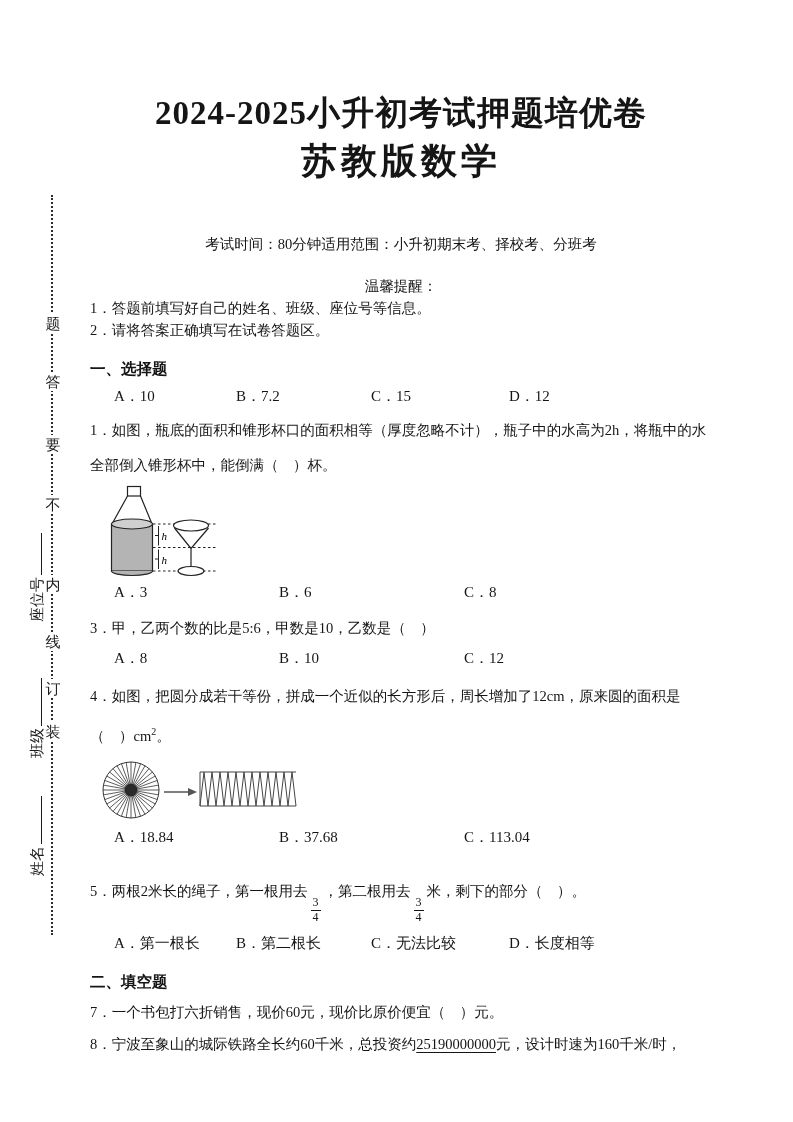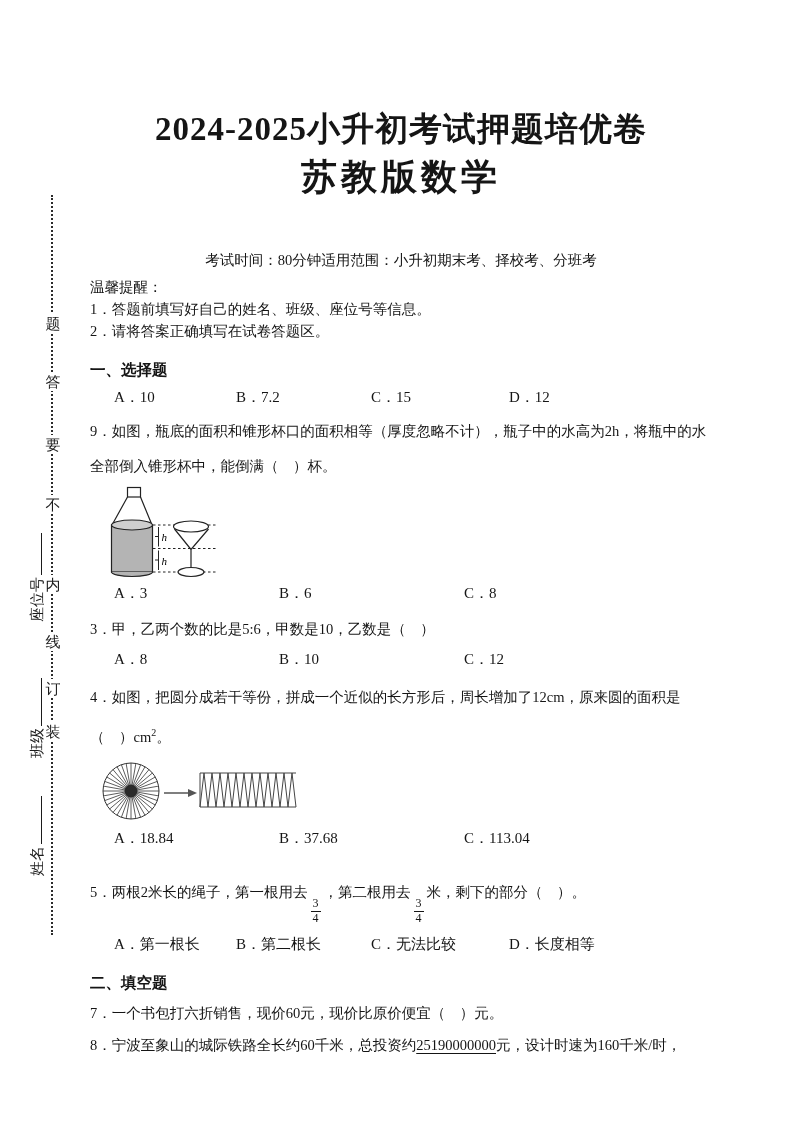--- a/index.html
+++ b/index.html
@@ -11,28 +11,28 @@
   .bchar{position:absolute;left:44px;width:18px;text-align:center;font-size:15px;
          background:#fff;padding:2px 0;line-height:1;color:#1b1b1b;
          font-family:"Liberation Sans",sans-serif;}
   .side-label{position:absolute;left:28px;transform:rotate(-90deg);
               transform-origin:left top;white-space:nowrap;font-size:15px;
               font-family:"Liberation Sans",sans-serif;color:#1b1b1b;}
   .wline{display:inline-block;border-bottom:1.5px solid #1b1b1b;height:12px;
          vertical-align:baseline;margin-left:2px;}
   .w48{width:48px}.w42{width:42px}
   
-  .content{position:absolute;left:90px;top:16px;width:622px;}
+  .content{position:absolute;left:90px;top:0;width:622px;}
   .title1{margin-top:92px;font-size:33px;line-height:42px;font-weight:bold;
           text-align:center;letter-spacing:1px;}
   .title2{margin-top:4px;font-size:36px;line-height:46px;font-weight:bold;
           text-align:center;letter-spacing:4px;}
   .info{display:flex;justify-content:center;font-size:14.5px;
         margin-top:50px;line-height:20px;}
-  .notice-title{font-size:14.5px;line-height:22px;margin-top:6px;}
+  .notice-title{font-size:14.5px;line-height:22px;margin-top:21px;text-align:center;}
   .notice{font-size:14.5px;line-height:22px;}
   .sec-title{font-size:15.5px;font-weight:bold;margin-top:16px;line-height:24px;
              font-family:"Liberation Sans",sans-serif;}
   .q{font-size:14.5px;line-height:30px;margin-top:4px;}
   .q.wrap2{line-height:35px;margin-top:6px;}
   .opts{display:flex;padding-left:24px;font-size:15px;line-height:22px;
         margin-top:4px;margin-bottom:2px;}
   .opts.c4 .opt:nth-child(1){width:122px}
   .opts.c4 .opt:nth-child(2){width:135px}
   .opts.c4 .opt:nth-child(3){width:138px}
@@ -88,21 +88,21 @@
 
     <div class="sec-title">一、选择题</div>
 
     <div class="opts c4">
       <span class="opt">A．10</span>
       <span class="opt">B．7.2</span>
       <span class="opt">C．15</span>
       <span class="opt">D．12</span>
     </div>
 
-    <div class="q wrap2">9．如图，瓶底的面积和锥形杯口的面积相等（厚度忽略不计），瓶子中的水高为2h，将瓶中的水全部倒入锥形杯中，能倒满（　）杯。</div>
+    <div class="q wrap2">1．如图，瓶底的面积和锥形杯口的面积相等（厚度忽略不计），瓶子中的水高为2h，将瓶中的水全部倒入锥形杯中，能倒满（　）杯。</div>
 
     <svg class="figure" width="125" height="92" viewBox="0 0 125 92">
       <rect x="31.5" y="1.5" width="13" height="9.5" fill="#fff" stroke="#222" stroke-width="1.2"></rect>
       <path d="M31.5 11 L16 39 M44.5 11 L56 39" fill="none" stroke="#222" stroke-width="1.2"></path>
       <rect x="15.5" y="39" width="41" height="47" fill="#b4b4b4" stroke="#222" stroke-width="1.2"></rect>
       <path d="M15.5 86 A20.5 4.5 0 0 0 56.5 86" fill="#b4b4b4" stroke="#222" stroke-width="1.2"></path>
       <ellipse cx="36" cy="39" rx="20.5" ry="5" fill="#cfcfcf" stroke="#222" stroke-width="1.2"></ellipse>
       <path d="M57 39 H120 M57 62.5 H120 M57 86 H120" fill="none" stroke="#222" stroke-width="1" stroke-dasharray="2.5 2.5"></path>
       <path d="M62.5 41 V60.5 M59 50.5 H62.5 M62.5 64.5 V84 M59 74 H62.5" fill="none" stroke="#222" stroke-width="1"></path>
       <text x="65.5" y="55" font-size="11" font-style="italic">h</text>

